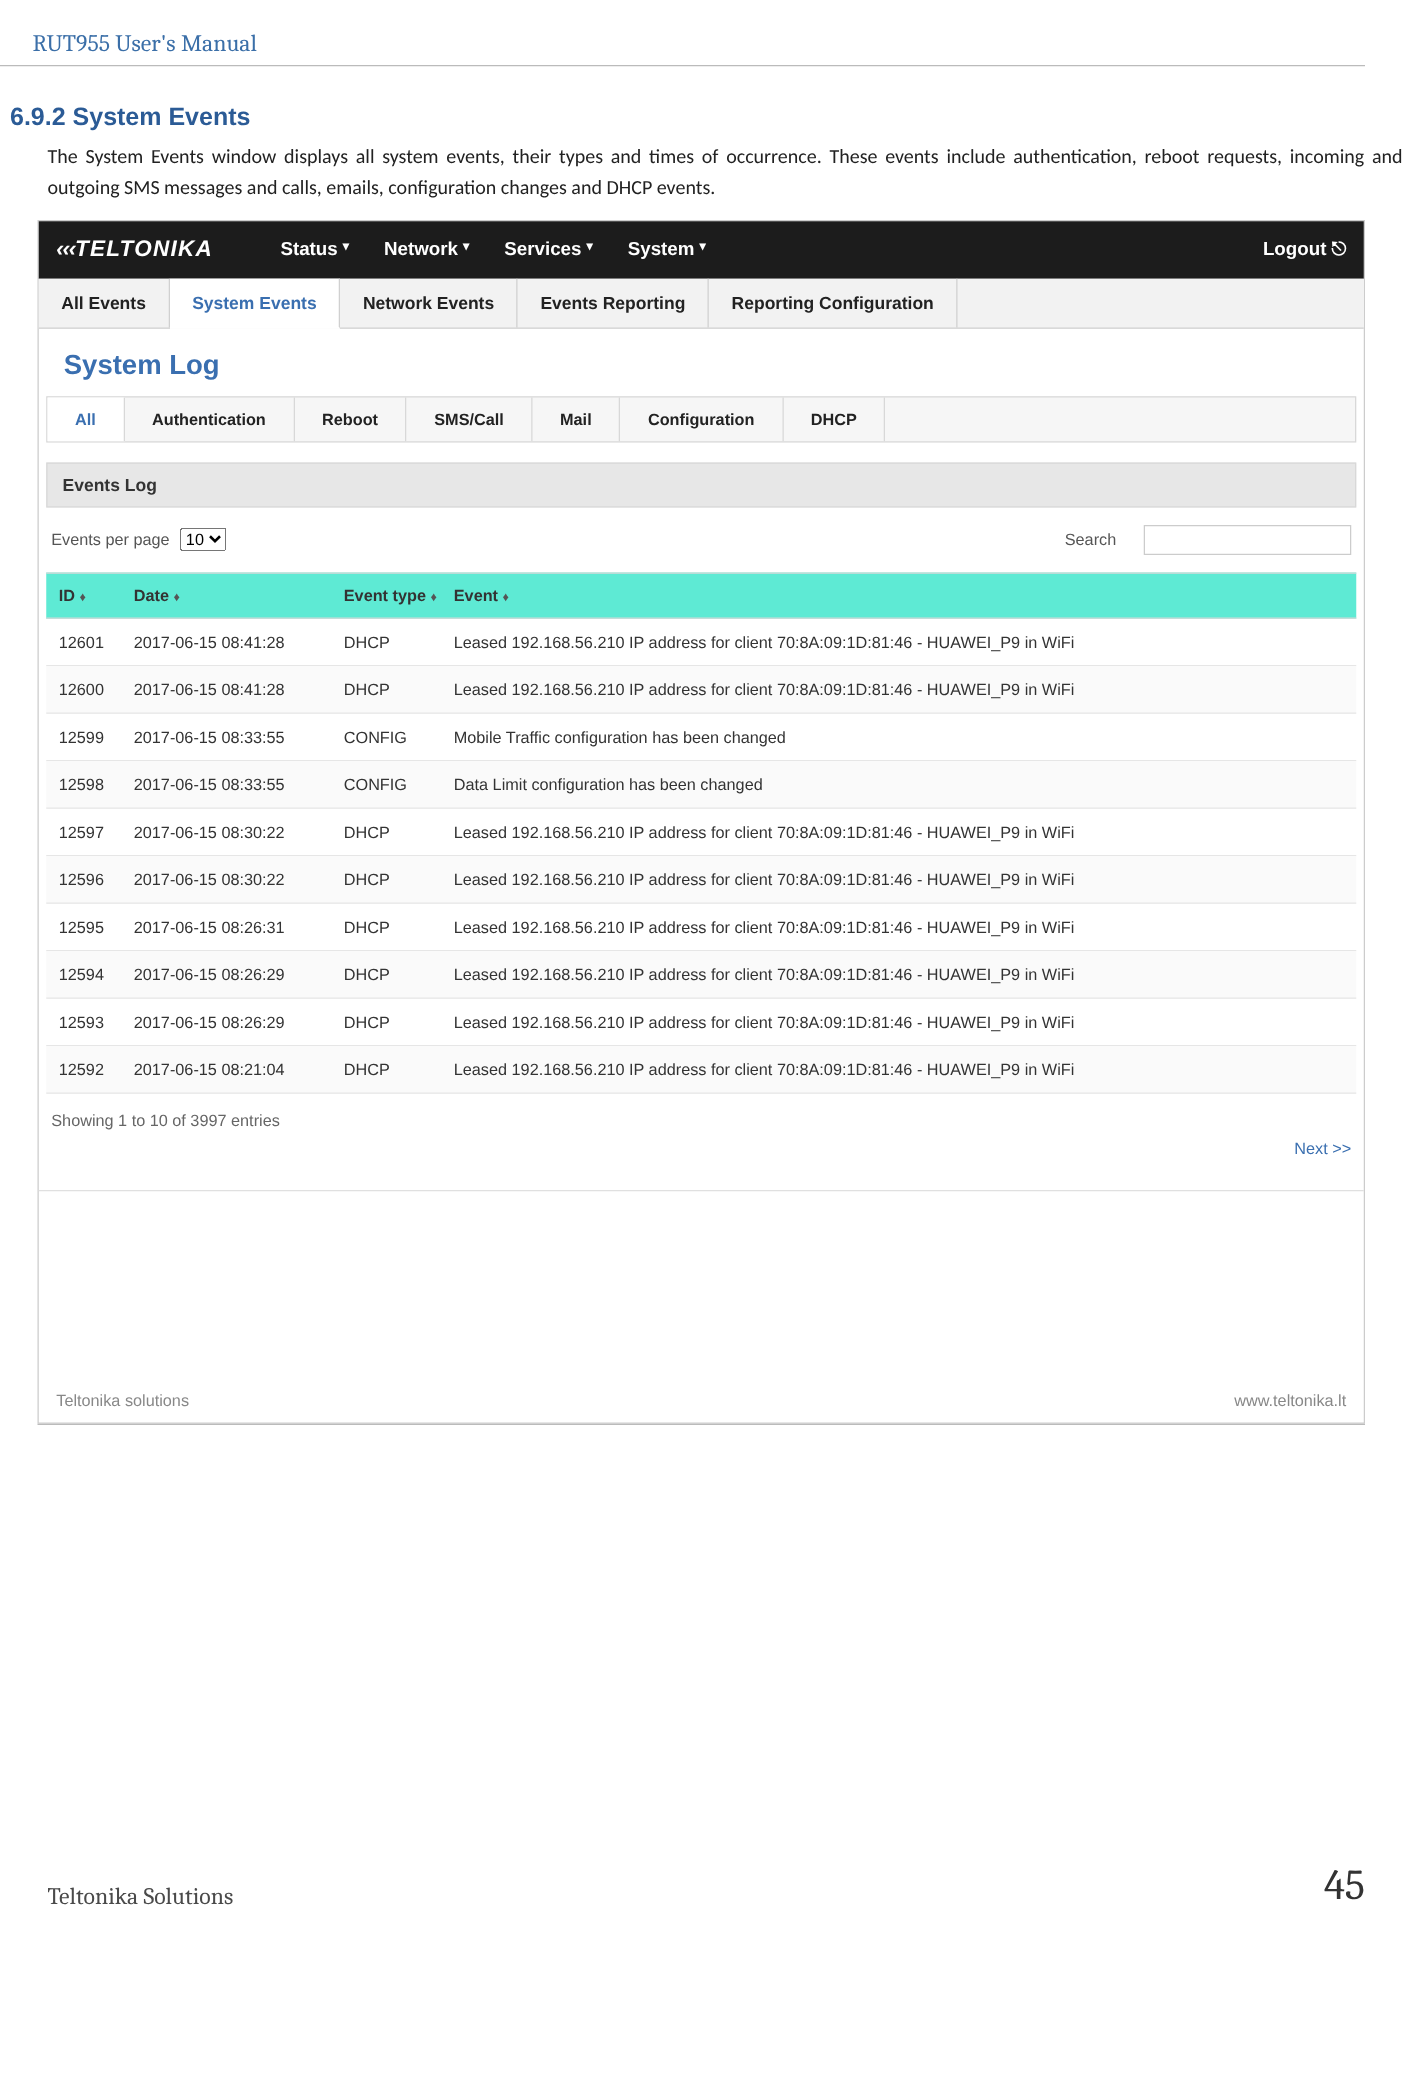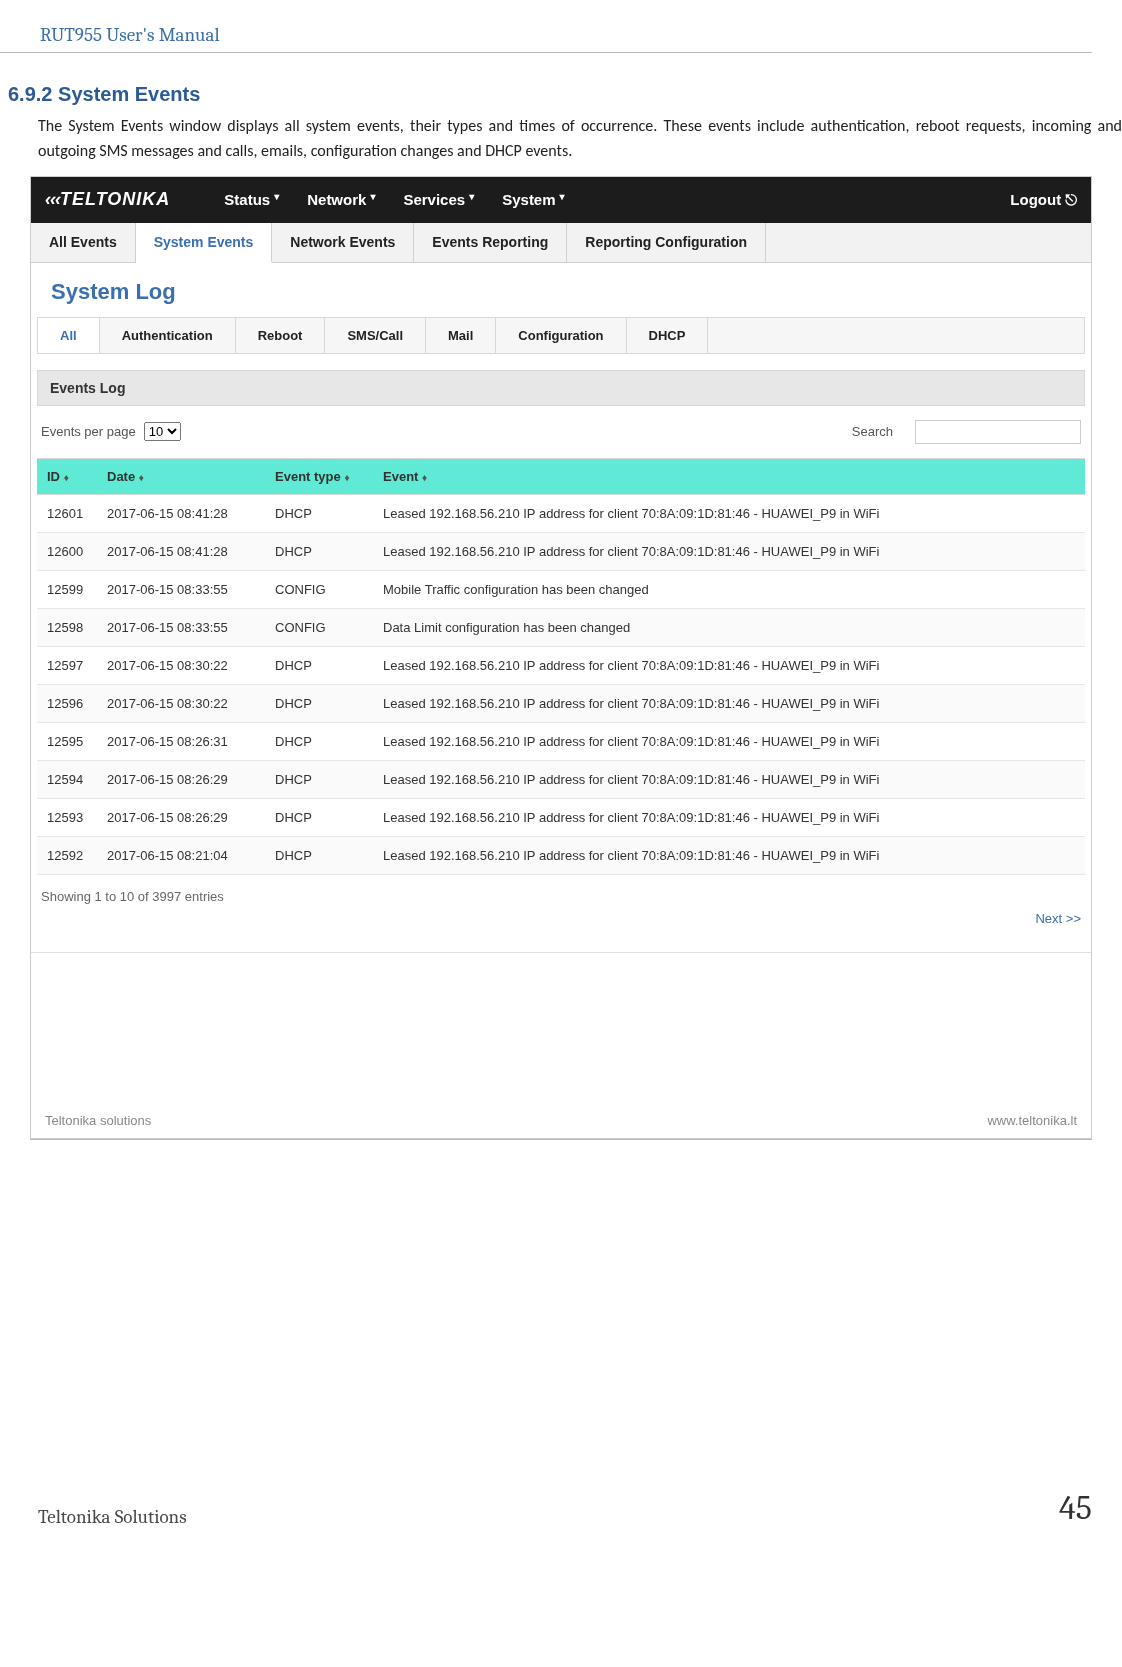--- a/index.html
+++ b/index.html
@@ -1,17 +1,17 @@
 <!DOCTYPE html>
 <html><head>
 <meta charset="utf-8">
 <style>
 body { margin:0; font-family: Calibri, Arial, sans-serif; color:#222; width:1122px; }
 .page { padding: 24px 0 0 0; }
-.header-top { color:#3b6fa8; font-family: Cambria, serif; font-size:19px; padding-left:40px; }
+.header-top { color:#3b6fa8; font-family: Cambria, serif; font-size:19px; padding-left:26px; }
 .hr { border-bottom:1px solid #bbb; margin:6px 30px 30px 0; }
 .sect-heading { color:#2b5b96; font-weight:bold; font-size:20px; padding-left:8px; font-family: Liberation Sans, sans-serif; }
 .body-text { font-size:16px; line-height:1.55; padding:8px 0 12px 0; text-align:justify; }
 .screenshot { margin-left:30px; width:1060px; border:1px solid #ccc; font-family: Arial, sans-serif; color:#333; }
 .topbar { background:#1c1c1c; color:#fff; height:46px; display:flex; align-items:center; padding:0 14px; }
 .logo { font-weight:bold; letter-spacing:1px; font-size:18px; font-style:italic; }
 .logo-prefix { font-weight:bold; letter-spacing:-1px; }
 .topnav { display:flex; gap:28px; margin-left:54px; font-weight:bold; font-size:15px; }
 .topnav-item { display:flex; gap:4px; }
 .caret { font-size:10px; }
@@ -24,21 +24,21 @@
 .tab2 { padding:10px 22px; font-weight:bold; font-size:13px; border-right:1px solid #d8d8d8; color:#222; }
 .tab2.active { background:#fff; color:#3a6fb0; }
 .section-bar { background:#e7e7e7; padding:9px 12px; margin:16px 6px 0 6px; font-weight:bold; font-size:14px; border:1px solid #d8d8d8; }
 .controls { display:flex; align-items:center; padding:14px 10px; font-size:13px; color:#555; }
 .controls select { margin-left:8px; font-size:13px; }
 .search-wrap { margin-left:auto; display:flex; align-items:center; gap:22px; }
 .search-wrap input { border:1px solid #ccc; height:20px; width:160px; }
 .thead { background:#5eead4; display:flex; padding:10px 10px; font-size:13px; font-weight:bold; border-top:1px solid #d8d8d8; border-bottom:1px solid #d8d8d8; margin:0 6px; }
 .col-id { width:60px; }
 .col-date { width:168px; }
-.col-type { width:108px; }
+.col-type { width:88px; }
 .col-event { flex:1; }
 .sortglyph { font-size:10px; color:#555; }
 .trow { display:flex; padding:11px 10px; font-size:13px; color:#333; border-bottom:1px solid #e6e6e6; margin:0 6px; }
 .trow:nth-child(even){ background:#fafafa; }
 .status-line { padding:14px 10px 6px 10px; font-size:13px; color:#666; display:flex; }
 .status-line .next { margin-left:auto; color:#3a6fb0; padding-top:22px; }
 .sc-footer { display:flex; padding:160px 14px 10px 14px; font-size:13px; color:#888; border-top:1px solid #e0e0e0; margin-top:20px; }
 .sc-footer .right { margin-left:auto; }
 .doc-footer { padding:340px 30px 20px 38px; display:flex; align-items:flex-end; font-family: Cambria, serif; }
 .doc-footer .left { color:#4a4a4a; font-size:19px; }

